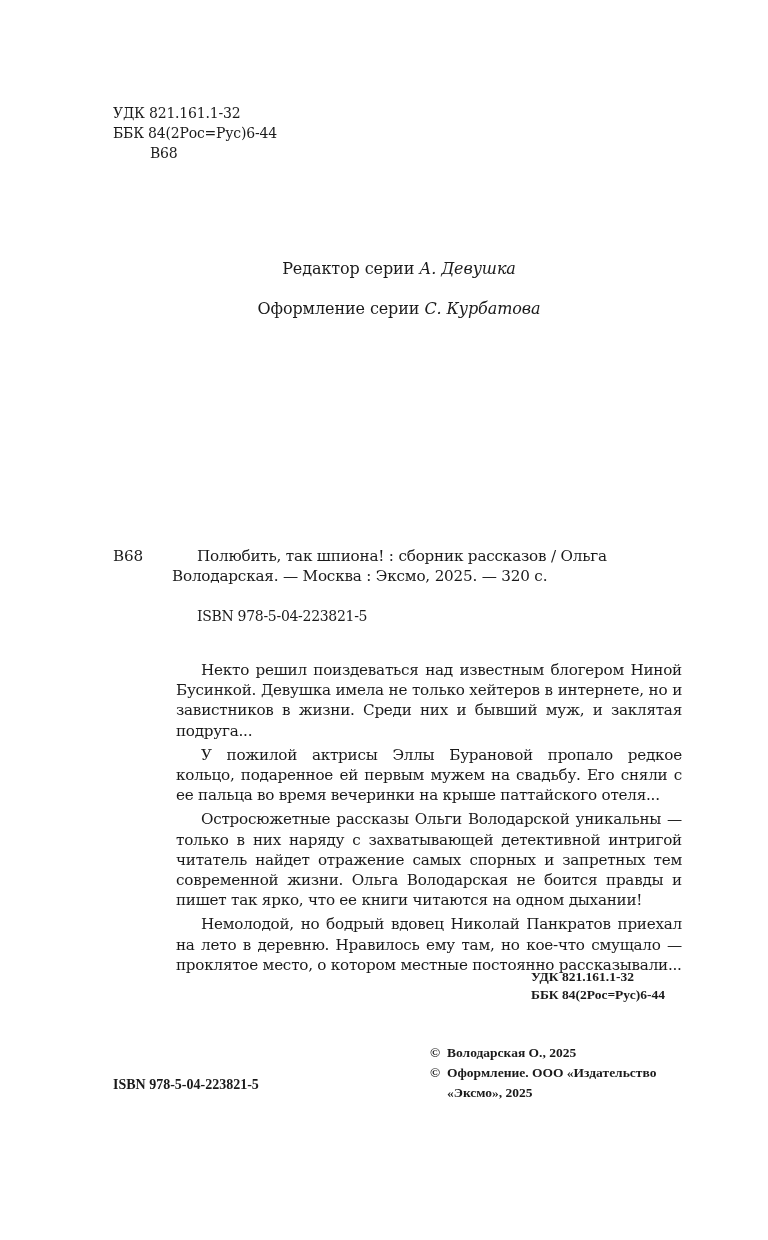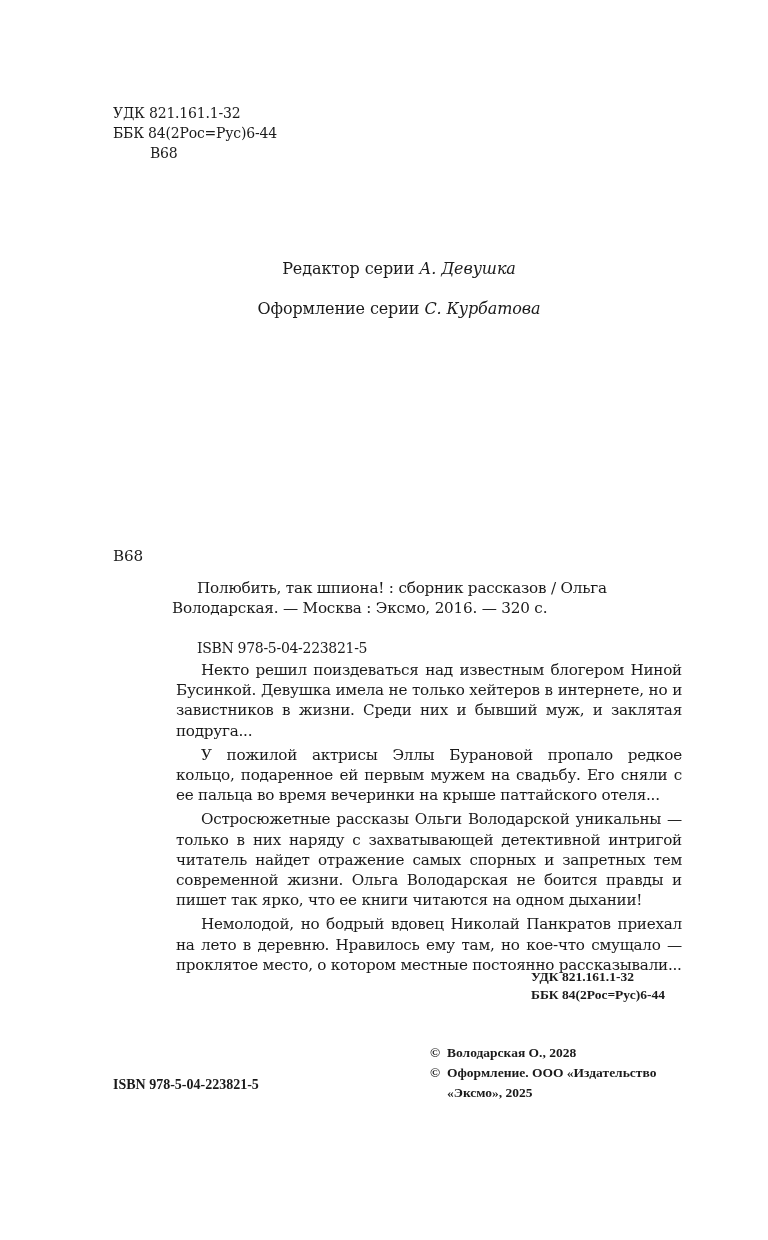--- a/index.html
+++ b/index.html
@@ -51,21 +51,21 @@
       line-height: 20.2px;
       letter-spacing: -0.2px;
     }
     .biblio .row { display: flex; }
     .biblio .label {
       width: 59px;
       flex: 0 0 59px;
     }
     .biblio .content { flex: 1; }
     .biblio .author { font-weight: bold; }
-    .biblio .first-indent { text-indent: 25px; margin-top: 32px; }
+    .biblio .first-indent { text-indent: 25px; }
     .isbn-line {
       margin-top: 20px;
       padding-left: 84px;
       font-size: 14px;
       letter-spacing: -0.3px;
     }
 
     .annotation {
       left: 172px;
       top: 656px;
@@ -128,41 +128,41 @@
   <span class="name">С. Курбатова</span>
 </div>
 
 <div class="abs biblio">
   <div class="row">
     <div class="label">В68</div>
     <div class="content first-indent">Полюбить, так шпиона! : сборник рассказов / Ольга</div>
   </div>
   <div class="row">
     <div class="label"></div>
-    <div class="content">Володарская. — Москва : Эксмо, 2016. — 320 с.</div>
+    <div class="content">Володарская. — Москва : Эксмо, 2025. — 320 с.</div>
   </div>
   <div class="isbn-line">ISBN 978-5-04-223821-5</div>
 </div>
 
 <div class="abs annotation">
   <p>Некто решил поиздеваться над известным блогером Ниной Бусинкой. Девушка имела не только хейтеров в интернете, но и завистников в жизни. Среди них и бывший муж, и заклятая подруга...</p>
   <p>У пожилой актрисы Эллы Бурановой пропало редкое кольцо, подаренное ей первым мужем на свадьбу. Его сняли с ее пальца во время вечеринки на крыше паттайского отеля...</p>
   <p>Остросюжетные рассказы Ольги Володарской уникальны — только в них наряду с захватывающей детективной интригой читатель найдет отражение самых спорных и запретных тем современной жизни. Ольга Володарская не боится правды и пишет так ярко, что ее книги читаются на одном дыхании!</p>
   <p>Немолодой, но бодрый вдовец Николай Панкратов приехал на лето в деревню. Нравилось ему там, но кое-что смущало — проклятое место, о котором местные постоянно рассказывали...</p>
 </div>
 
 <div class="abs bottom-class">
   <div>УДК 821.161.1-32</div>
   <div>ББК 84(2Рос=Рус)6-44</div>
 </div>
 
 <div class="abs copyright">
   <div class="c-line">
     <span class="sym">©</span>
-    <span>Володарская О., 2028</span>
+    <span>Володарская О., 2025</span>
   </div>
   <div class="c-line">
     <span class="sym">©</span>
     <span>Оформление. ООО «Издательство «Эксмо», 2025</span>
   </div>
 </div>
 
 <div class="abs isbn-bottom">ISBN 978-5-04-223821-5</div>
 
 </body></html>

